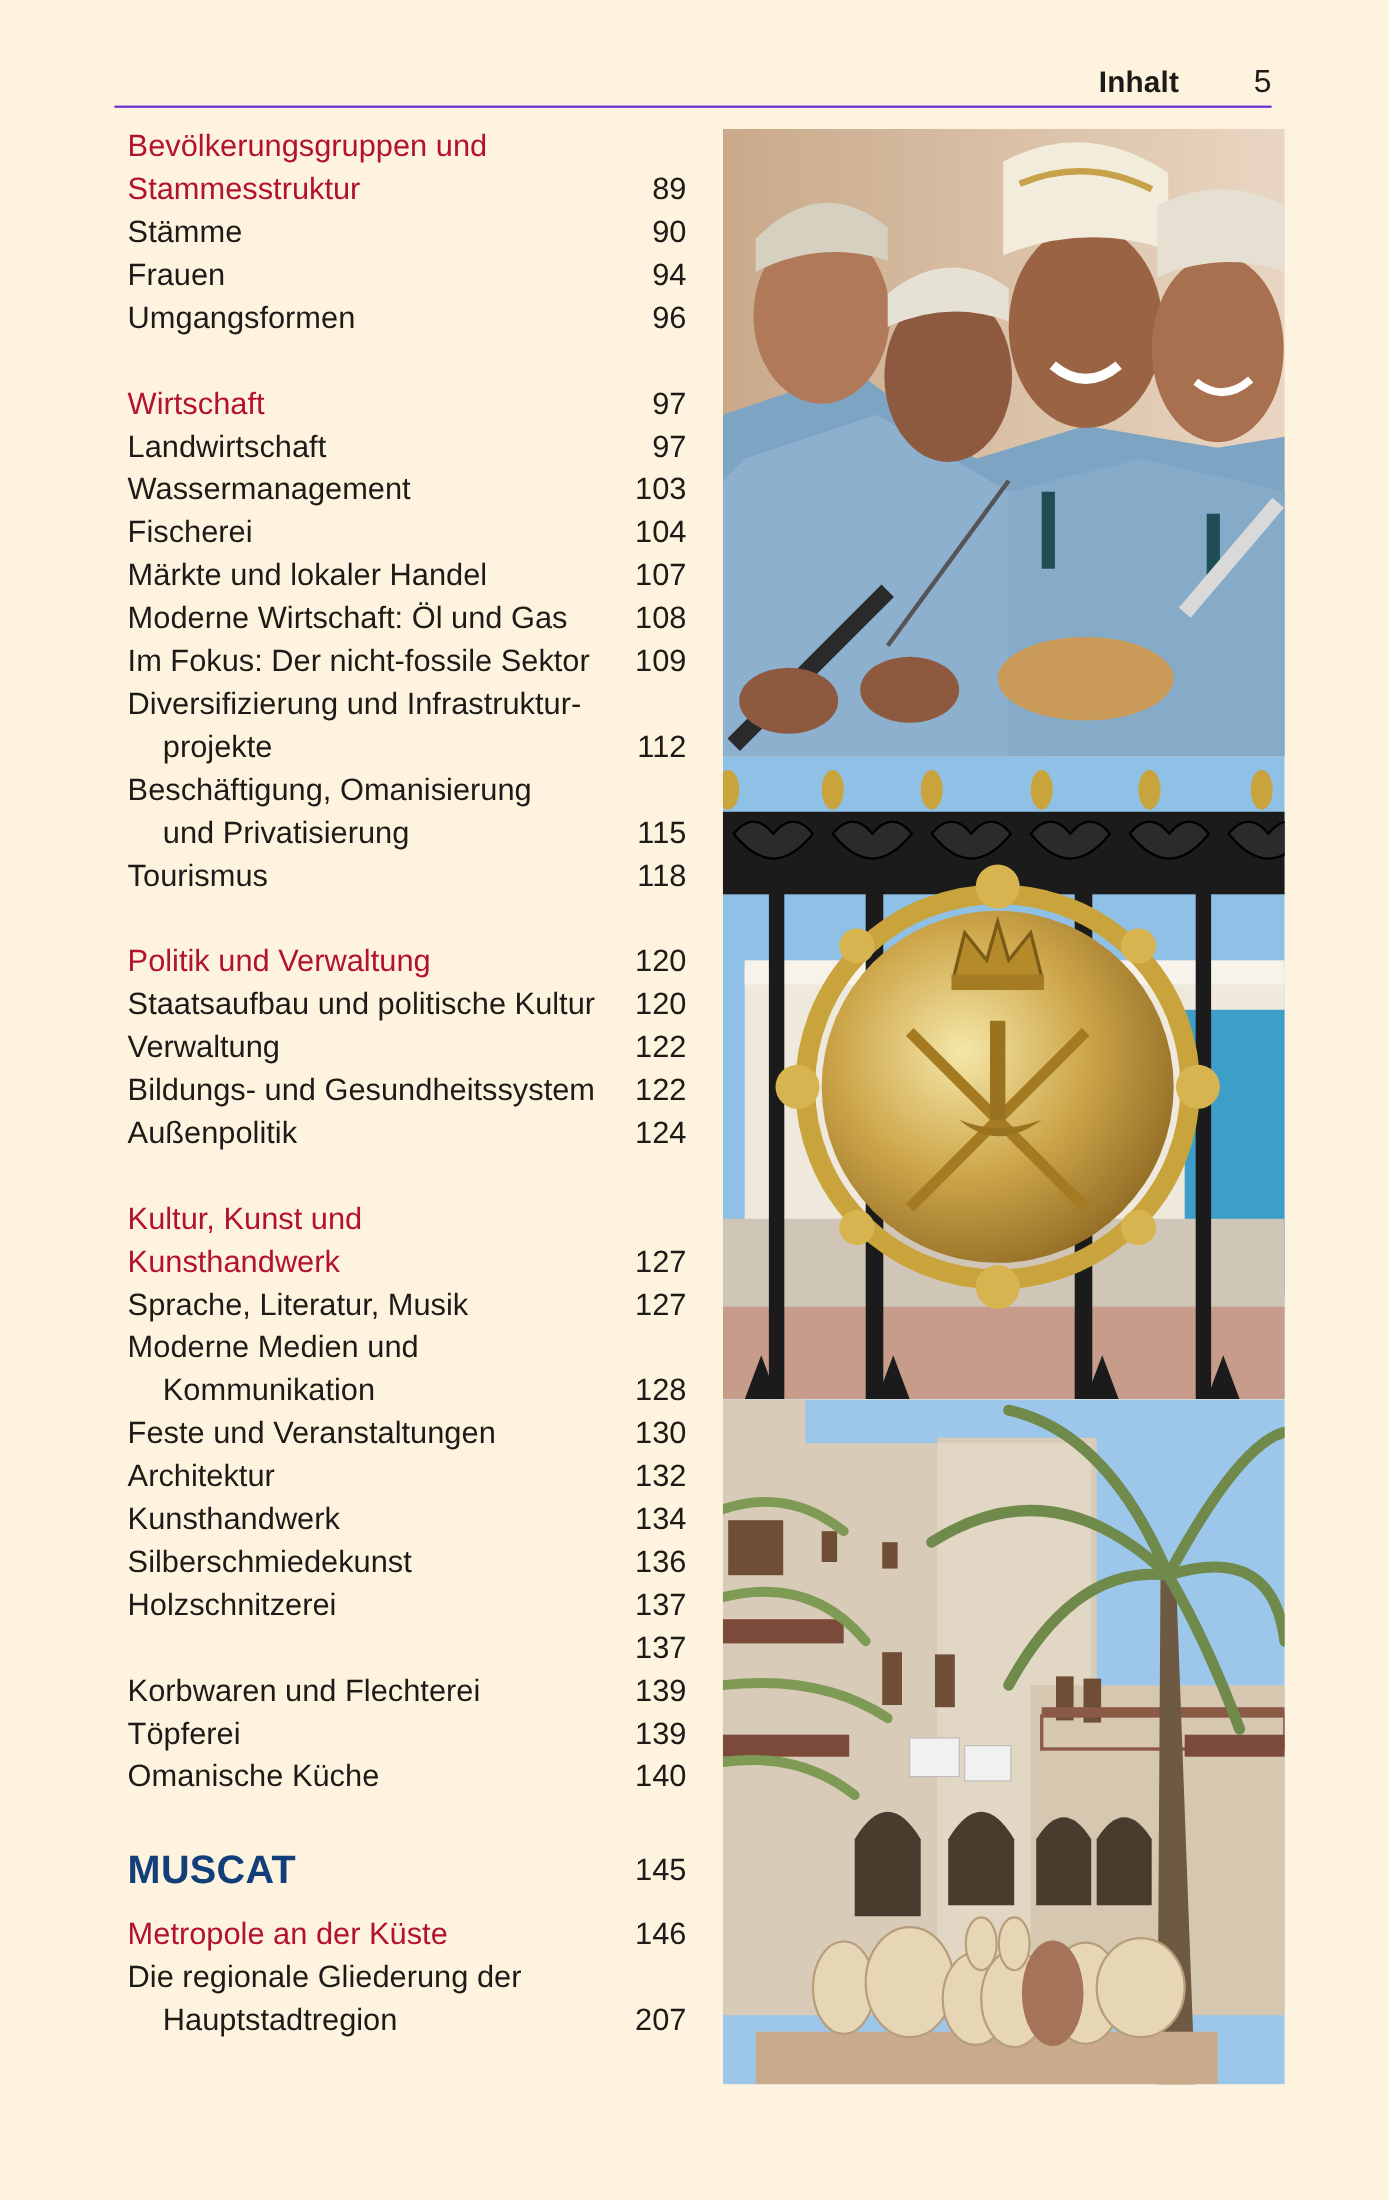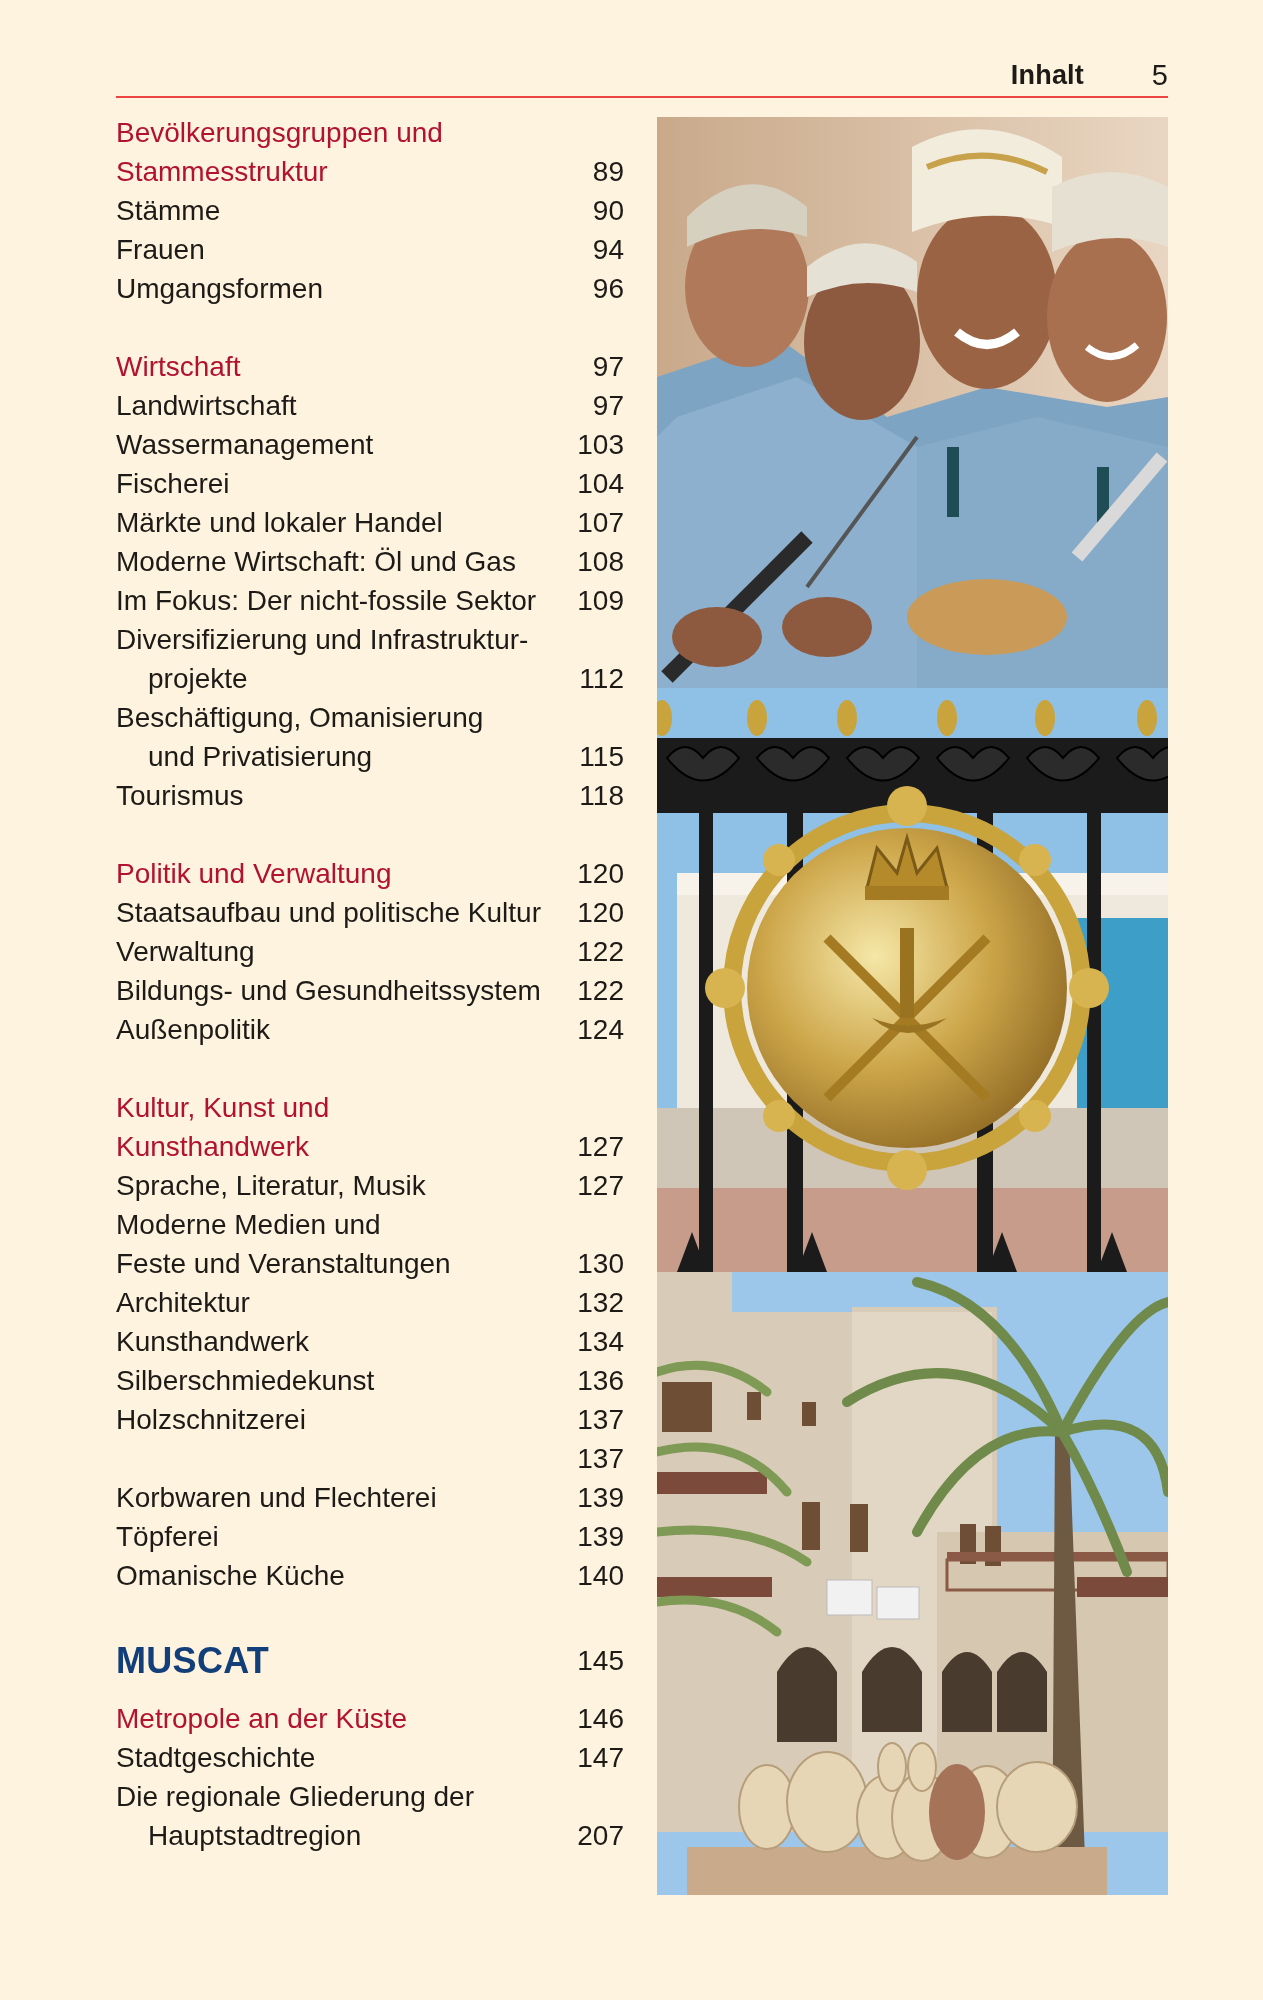--- a/index.html
+++ b/index.html
@@ -5,22 +5,22 @@
   html, body { margin: 0; padding: 0; }
   body {
     width: 1263px; height: 2000px;
     background: #fdf3de;
     position: relative;
     overflow: hidden;
     font-family: "Liberation Sans", "DejaVu Sans", sans-serif;
     color: #1d1a17;
   }
   .running-head {
-    position: absolute; left: 116px; top: 56px; width: 1052px; height: 40px;
-    border-bottom: 2px solid #ef4444;
+    position: absolute; left: 104px; top: 56px; width: 1052px; height: 40px;
+    border-bottom: 2px solid #6d28d9;
   }
   .running-head .title {
     position: absolute; right: 84px; top: 4px;
     font-size: 27px; font-weight: bold; letter-spacing: 0.2px;
   }
   .running-head .pagenum {
     position: absolute; right: 0; top: 3px;
     font-size: 29px; font-weight: normal;
   }
   .toc {
@@ -159,20 +159,24 @@
     <span class="page">127</span>
   </div>
   <div class="row">
     <span class="label">Sprache, Literatur, Musik</span>
     <span class="page">127</span>
   </div>
   <div class="row">
     <span class="label">Moderne Medien und</span>
   </div>
   <div class="row">
+    <span class="label indent">Kommunikation</span>
+    <span class="page">128</span>
+  </div>
+  <div class="row">
     <span class="label">Feste und Veranstaltungen</span>
     <span class="page">130</span>
   </div>
   <div class="row">
     <span class="label">Architektur</span>
     <span class="page">132</span>
   </div>
   <div class="row">
     <span class="label">Kunsthandwerk</span>
     <span class="page">134</span>
@@ -206,24 +210,20 @@
   <div class="row part">
     <span class="label">MUSCAT</span>
     <span class="page">145</span>
   </div>
 
   <div class="spacer small"></div>
 
   <div class="row heading">
     <span class="label">Metropole an der Küste</span>
     <span class="page">146</span>
-  </div>
-  <div class="row">
-    <span class="label">Stadtgeschichte</span>
-    <span class="page">147</span>
   </div>
   <div class="row">
     <span class="label">Die regionale Gliederung der</span>
   </div>
   <div class="row">
     <span class="label indent">Hauptstadtregion</span>
     <span class="page">207</span>
   </div>
 </div>
 

